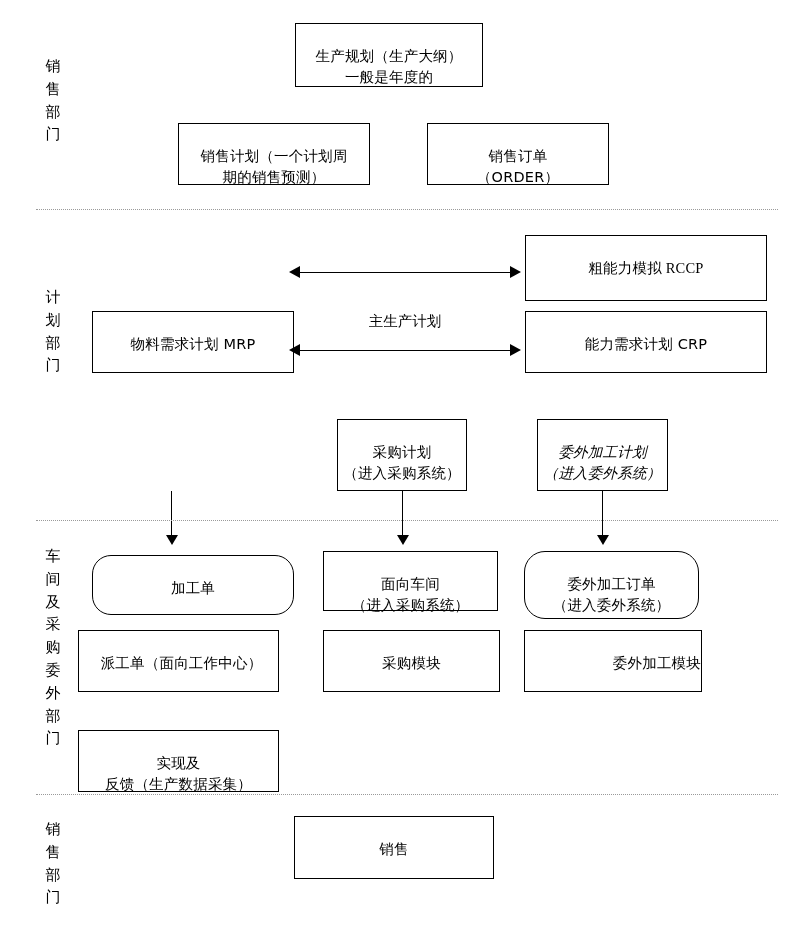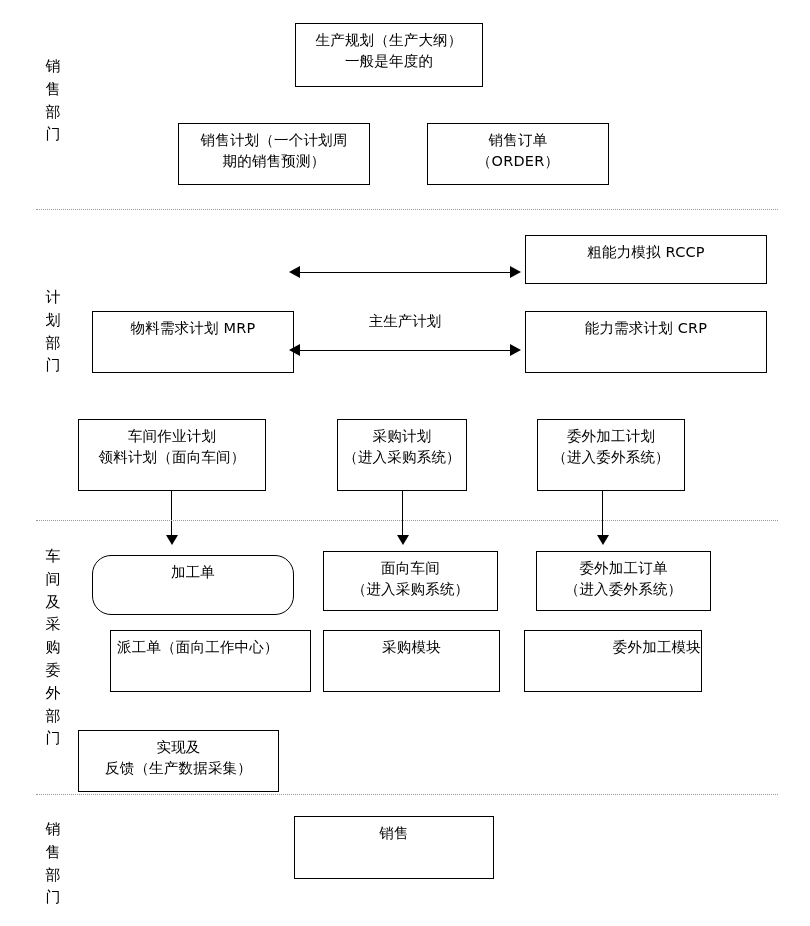--- a/index.html
+++ b/index.html
@@ -21,25 +21,25 @@
   }
 
   
   .node {
     position: absolute;
     border: 1px solid #000000;
     background: #ffffff;
     font-size: 14.5px;
     line-height: 1.45;
     text-align: center;
-    padding-top: 6px;
+    padding-top: 22px;
     white-space: pre-line;
     letter-spacing: 0.2px;
   }
-  .node.lefttext { text-align: left; padding-left: 6px; margin-left: 32px; }
+  .node.lefttext { text-align: center; padding-left: 6px; }
 
   
   .dept-label {
     position: absolute;
     font-size: 15px;
     line-height: 1.52;
     text-align: center;
     width: 22px;
     letter-spacing: 0px;
     white-space: pre-line;
@@ -113,43 +113,41 @@
 期的销售预测）</div>
 
   <div class="divider" style="top:209px;"></div>
 
   <div class="dept-label" style="left:42px; top:286px;">计
 划
 部
 门</div>
 
 
-  <div class="node" style="left:525px; top:235px; width:242px; height:49px;">粗能力模拟 RCCP</div>
+  <div class="node" style="left:525px; top:235px; width:242px; height:66px;font-family:Liberation Serif, serif;">粗能力模拟 RCCP</div>
 
   <div class="node" style="left:525px; top:311px; width:242px; height:62px;">能力需求计划 CRP</div>
 
   <div class="node" style="left:92px; top:311px; width:202px; height:62px;">物料需求计划 MRP</div>
 
   <div class="hline" style="left:300px; top:272px; width:210px;"></div>
   <div class="arrowhead-left" style="left:289px; top:266px;"></div>
   <div class="arrowhead-right" style="left:510px; top:266px;"></div>
 
   <div class="hline" style="left:300px; top:350px; width:210px;"></div>
   <div class="arrowhead-left" style="left:289px; top:344px;"></div>
   <div class="arrowhead-right" style="left:510px; top:344px;"></div>
 
   <div class="free-label" style="left:330px; top:312px; width:150px;">主生产计划</div>
 
-  <div class="node" style="left:78px; top:419px; width:188px; height:72px;">车间作业计划
-领料计划（面向车间）</div>
 
   <div class="node" style="left:337px; top:419px; width:130px; height:72px;">采购计划
 （进入采购系统）</div>
 
-  <div class="node" style="left:537px; top:419px; width:148px; height:72px;">委外加工计划
+  <div class="node" style="left:537px; top:419px; width:131px; height:72px;font-style:italic;">委外加工计划
 （进入委外系统）</div>
 
   <div class="vline" style="left:171px; top:491px; height:48px;"></div>
   <div class="arrowhead-down" style="left:166px; top:535px;"></div>
 
   <div class="vline" style="left:402px; top:491px; height:48px;"></div>
   <div class="arrowhead-down" style="left:397px; top:535px;"></div>
 
   <div class="vline" style="left:602px; top:491px; height:48px;"></div>
   <div class="arrowhead-down" style="left:597px; top:535px;"></div>
@@ -164,21 +162,21 @@
 委
 外
 部
 门</div>
 
   <div class="node" style="left:92px; top:555px; width:202px; height:60px;border-radius:19px;">加工单</div>
 
   <div class="node" style="left:323px; top:551px; width:175px; height:60px;">面向车间
 （进入采购系统）</div>
 
-  <div class="node" style="left:536px; top:551px; width:175px; height:60px;">委外加工订单
+  <div class="node" style="left:524px; top:551px; width:175px; height:68px;border-radius:21px;">委外加工订单
 （进入委外系统）</div>
 
   <div class="node lefttext" style="left:78px; top:630px; width:201px; height:62px;">派工单（面向工作中心）</div>
 
   <div class="node" style="left:323px; top:630px; width:177px; height:62px;">采购模块</div>
 
   <div class="node" style="left:524px; top:630px; width:178px; height:62px;text-align:right;">委外加工模块</div>
 
   <div class="node" style="left:78px; top:730px; width:201px; height:62px;">实现及
 反馈（生产数据采集）</div>

